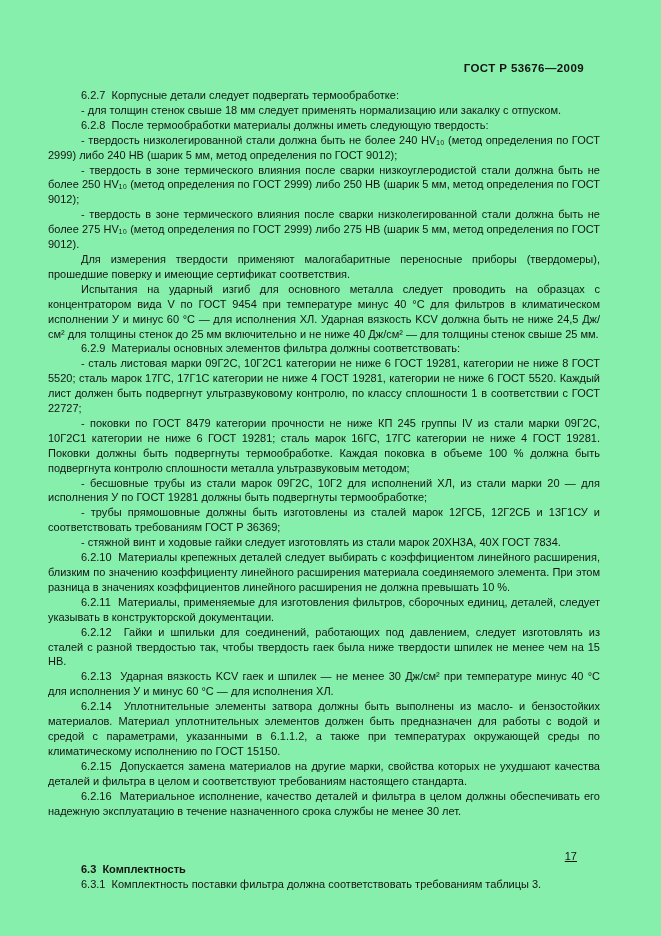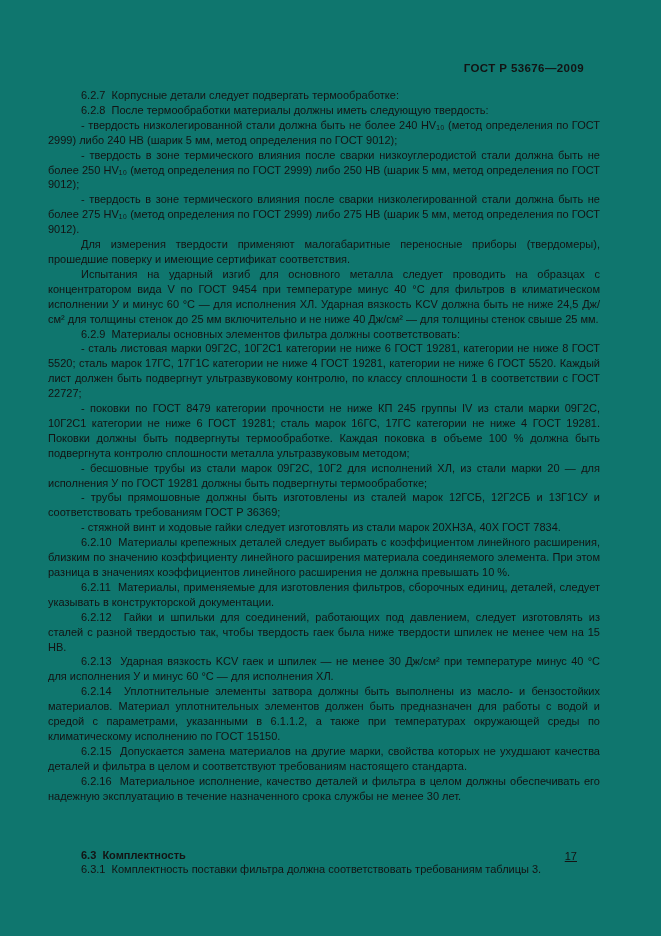--- a/index.html
+++ b/index.html
@@ -10,21 +10,21 @@
   body {
     width: 661px;
     height: 936px;
     font-family: "Liberation Sans", "DejaVu Sans", sans-serif;
     color: #131313;
   }
   .page {
     position: relative;
     width: 661px;
     height: 936px;
-    background: #0f766e;
+    background: #86efac;
     overflow: hidden;
   }
   .doc-header {
     position: absolute;
     top: 62px;
     left: 32px;
     width: 552px;
     text-align: right;
     font-weight: bold;
     font-size: 11.5px;
@@ -59,20 +59,21 @@
 </style>
 </head>
 <body>
 
 <div class="page">
 
   <div class="doc-header">ГОСТ Р 53676—2009</div>
 
   <div class="body-text">
     <p class="para">6.2.7&nbsp; Корпусные детали следует подвергать термообработке:</p>
+    <p class="para">- для толщин стенок свыше 18 мм следует применять нормализацию или закалку с отпуском.</p>
     <p class="para">6.2.8&nbsp; После термообработки материалы должны иметь следующую твердость:</p>
     <p class="para">- твердость низколегированной стали должна быть не более 240 HV₁₀ (метод определения по ГОСТ 2999) либо 240 НВ (шарик 5 мм, метод определения по ГОСТ 9012);</p>
     <p class="para">- твердость в зоне термического влияния после сварки низкоуглеродистой стали должна быть не более 250 HV₁₀ (метод определения по ГОСТ 2999) либо 250 НВ (шарик 5 мм, метод определения по ГОСТ 9012);</p>
     <p class="para">- твердость в зоне термического влияния после сварки низколегированной стали должна быть не более 275 HV₁₀ (метод определения по ГОСТ 2999) либо 275 НВ (шарик 5 мм, метод определения по ГОСТ 9012).</p>
     <p class="para">Для измерения твердости применяют малогабаритные переносные приборы (твердомеры), прошедшие поверку и имеющие сертификат соответствия.</p>
     <p class="para">Испытания на ударный изгиб для основного металла следует проводить на образцах с концентратором вида V по ГОСТ 9454 при температуре минус 40 °С для фильтров в климатическом исполнении У и минус 60 °С — для исполнения ХЛ. Ударная вязкость KCV должна быть не ниже 24,5 Дж/см² для толщины стенок до 25 мм включительно и не ниже 40 Дж/см² — для толщины стенок свыше 25 мм.</p>
     <p class="para">6.2.9&nbsp; Материалы основных элементов фильтра должны соответствовать:</p>
     <p class="para">- сталь листовая марки 09Г2С, 10Г2С1 категории не ниже 6 ГОСТ 19281, категории не ниже 8 ГОСТ 5520; сталь марок 17ГС, 17Г1С категории не ниже 4 ГОСТ 19281, категории не ниже 6 ГОСТ 5520. Каждый лист должен быть подвергнут ультразвуковому контролю, по классу сплошности 1 в соответствии с ГОСТ 22727;</p>
     <p class="para">- поковки по ГОСТ 8479 категории прочности не ниже КП 245 группы IV из стали марки 09Г2С, 10Г2С1 категории не ниже 6 ГОСТ 19281; сталь марок 16ГС, 17ГС категории не ниже 4 ГОСТ 19281. Поковки должны быть подвергнуты термообработке. Каждая поковка в объеме 100 % должна быть подвергнута контролю сплошности металла ультразвуковым методом;</p>
     <p class="para">- бесшовные трубы из стали марок 09Г2С, 10Г2 для исполнений ХЛ, из стали марки 20 — для исполнения У по ГОСТ 19281 должны быть подвергнуты термообработке;</p>

